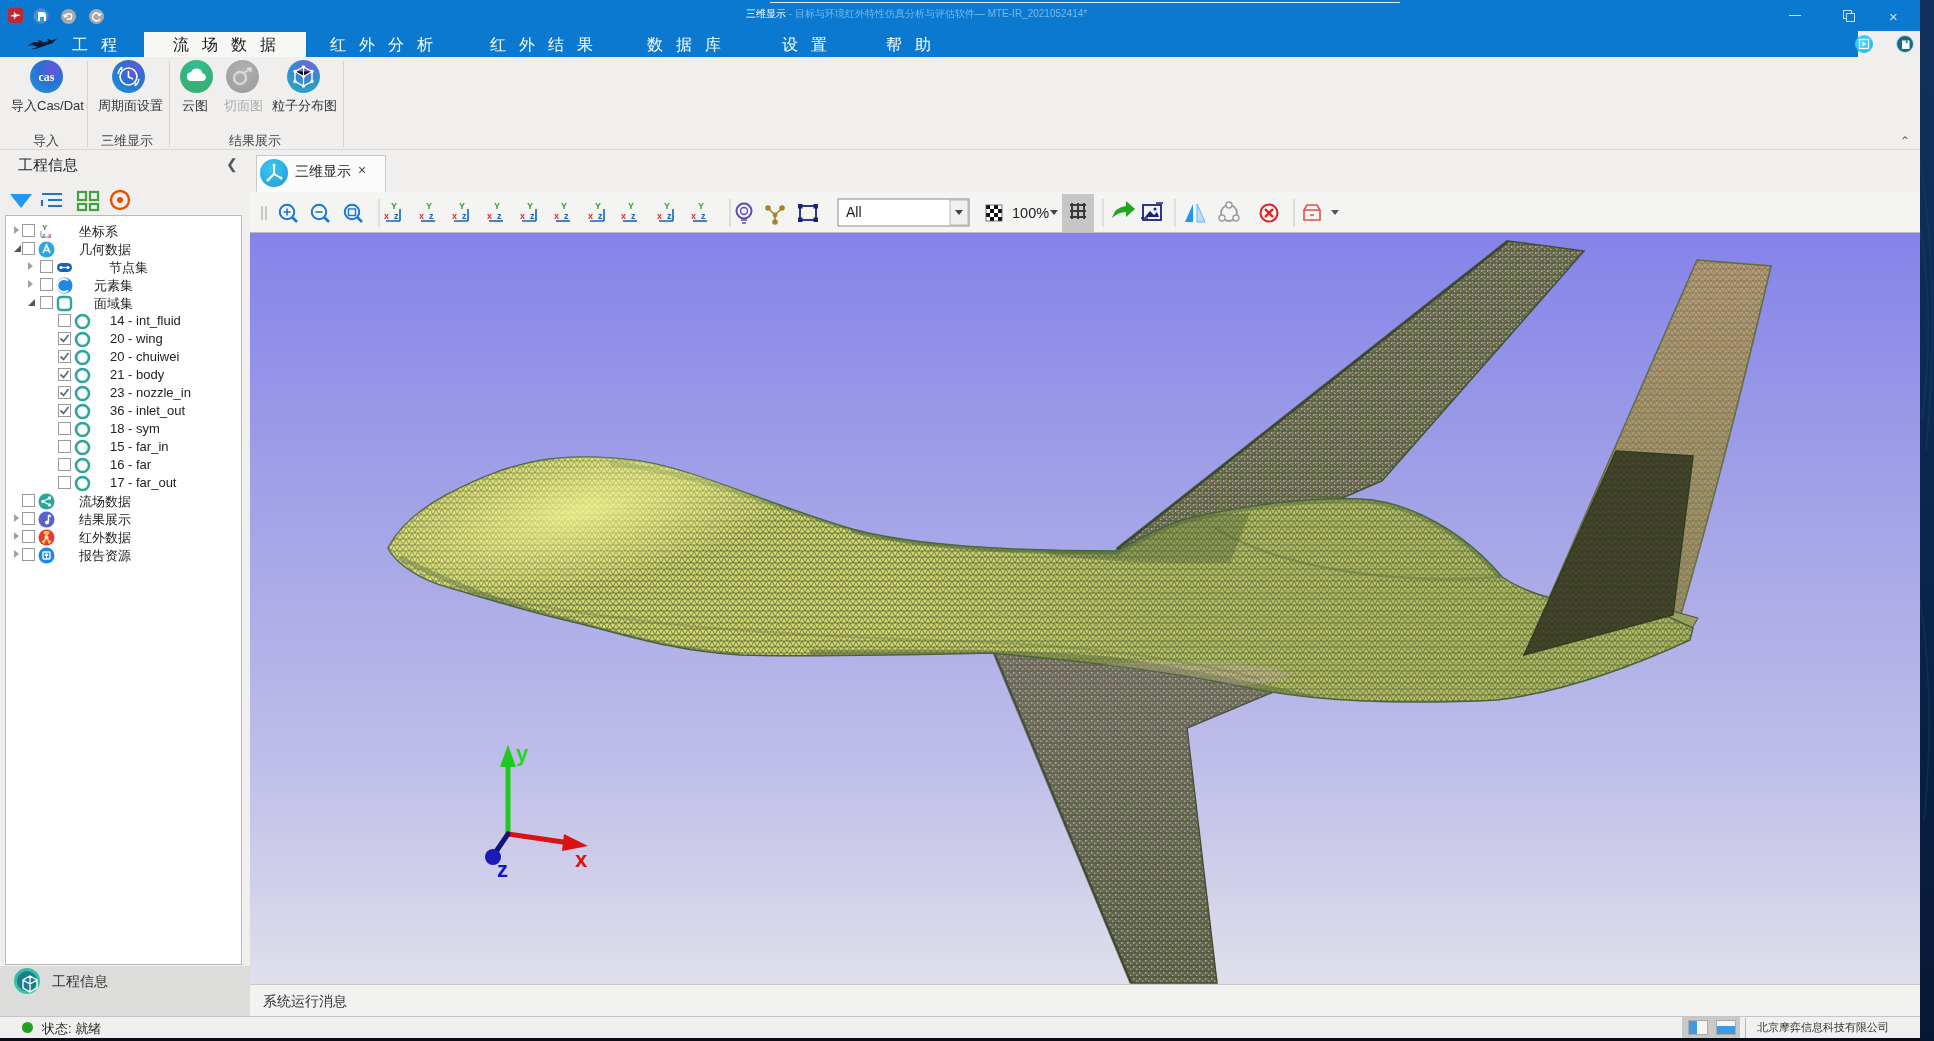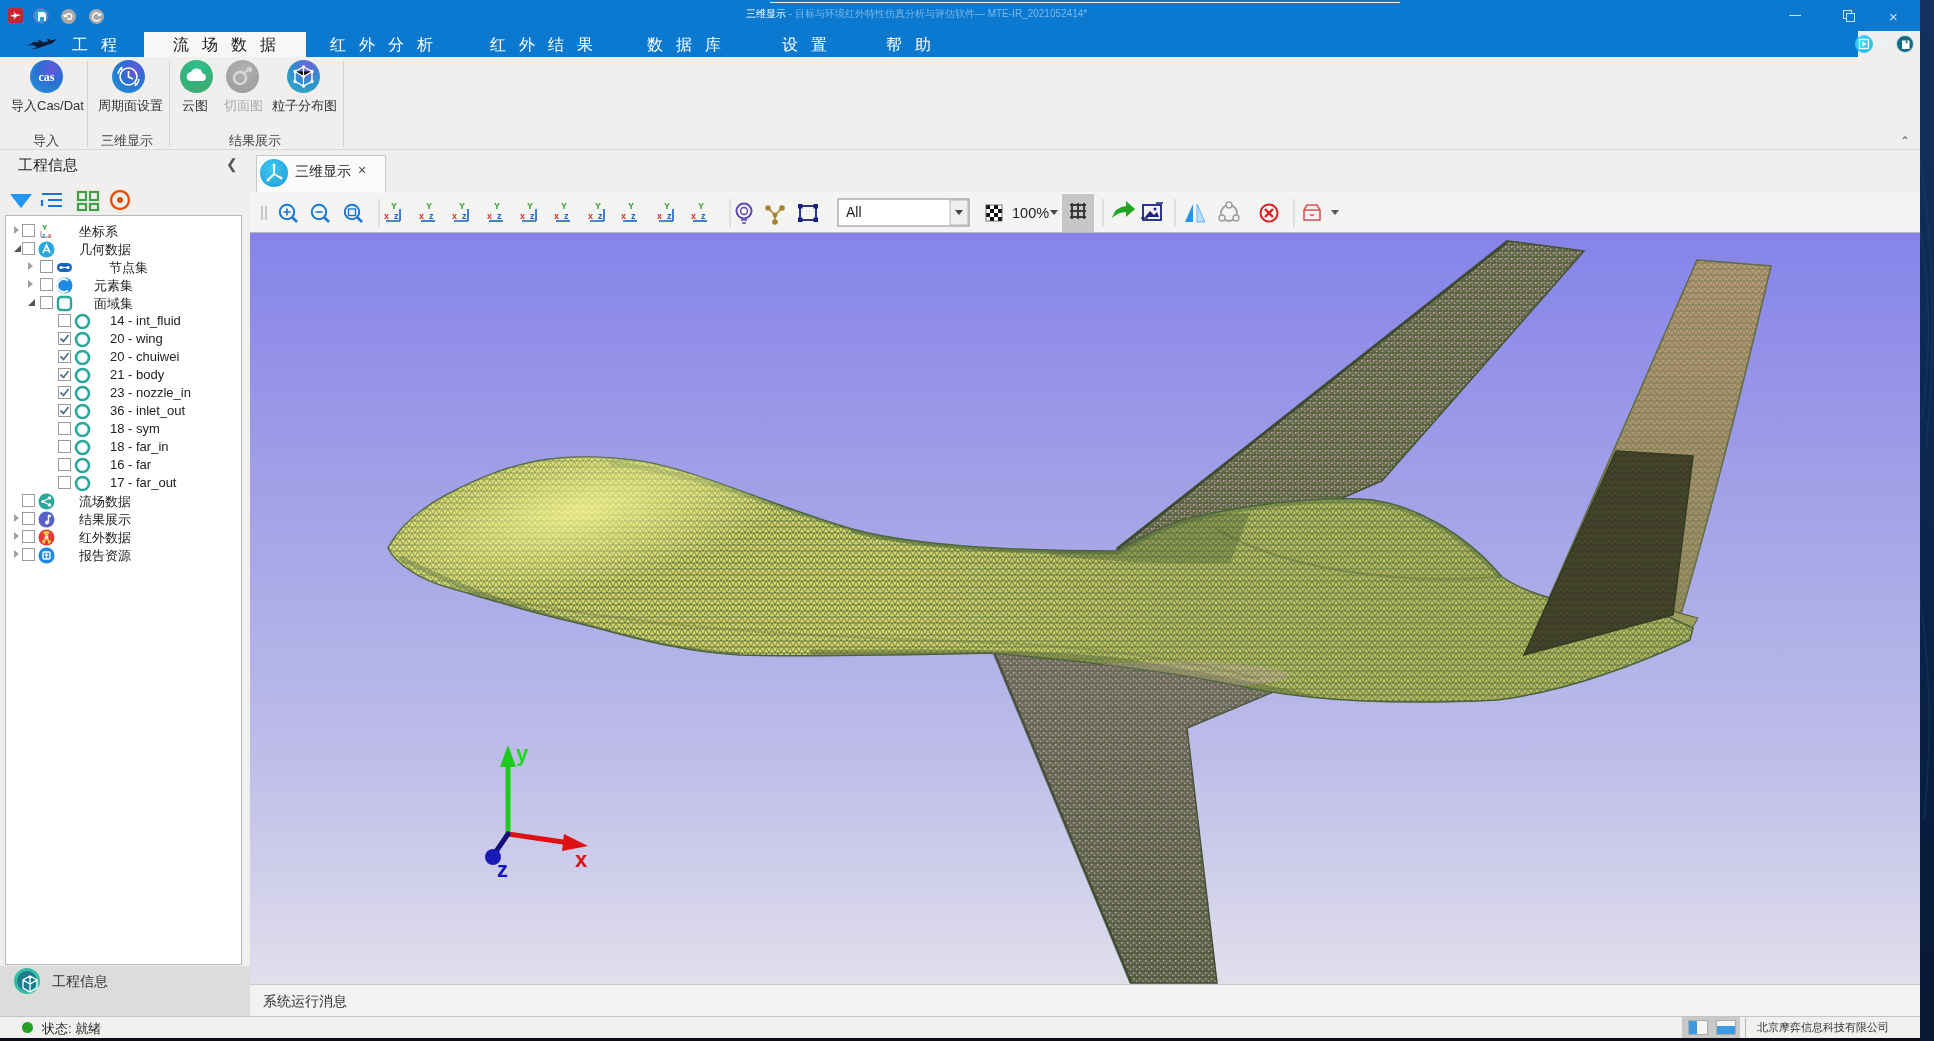--- a/index.html
+++ b/index.html
@@ -268,21 +268,21 @@
           <span class="abs" style="left:68px;top:0.5px"><svg width="17" height="17">
               <circle cx="8.5" cy="8.5" r="6.5" fill="none" stroke="#2aa79b" stroke-width="2.6"></circle>
             </svg></span>
           <span class="lbl" style="left:104px">18 - sym</span>
         </div>
         <div class="trow">
           <span class="cb" style="left:52px"></span>
           <span class="abs" style="left:68px;top:0.5px"><svg width="17" height="17">
               <circle cx="8.5" cy="8.5" r="6.5" fill="none" stroke="#2aa79b" stroke-width="2.6"></circle>
             </svg></span>
-          <span class="lbl" style="left:104px">18 - far_in</span>
+          <span class="lbl" style="left:104px">15 - far_in</span>
         </div>
         <div class="trow">
           <span class="cb" style="left:52px"></span>
           <span class="abs" style="left:68px;top:0.5px"><svg width="17" height="17">
               <circle cx="8.5" cy="8.5" r="6.5" fill="none" stroke="#2aa79b" stroke-width="2.6"></circle>
             </svg></span>
           <span class="lbl" style="left:104px">16 - far</span>
         </div>
         <div class="trow">
           <span class="cb" style="left:52px"></span>

